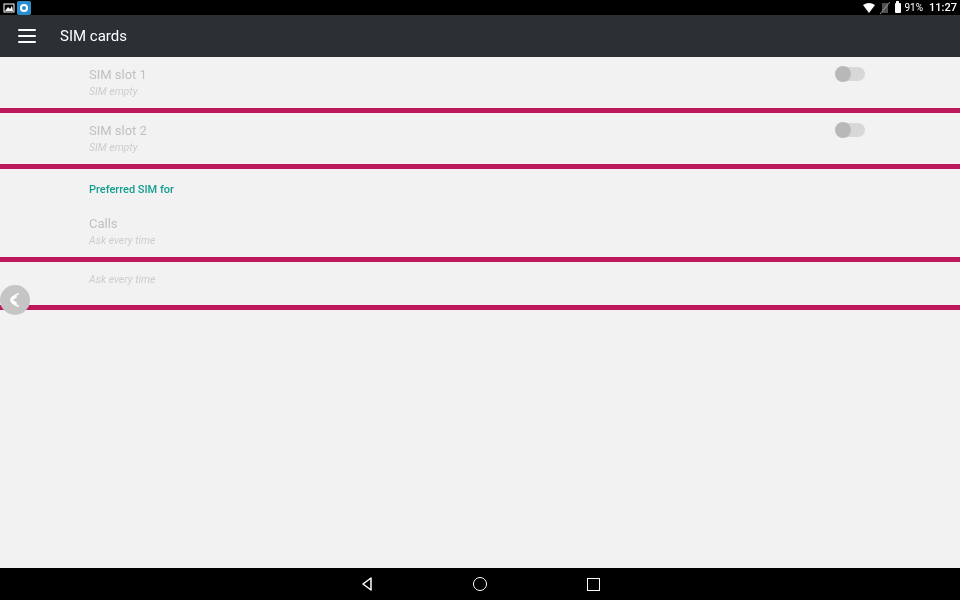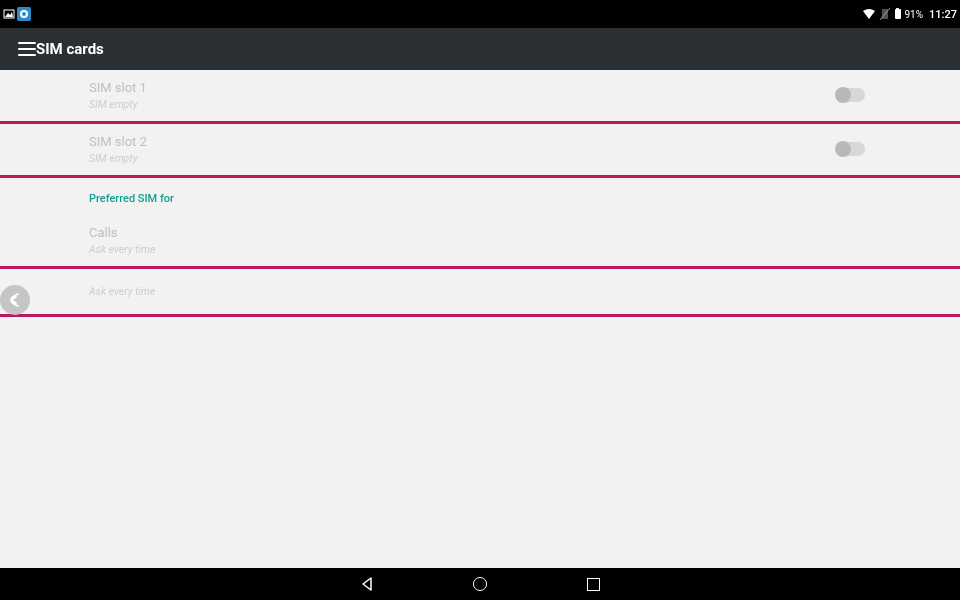--- a/index.html
+++ b/index.html
@@ -9,21 +9,21 @@
     }
     body {
       width: 960px;
       height: 600px;
       font-family: Roboto, Arial, sans-serif;
       background: #f2f2f2;
       overflow: hidden;
       position: relative;
     }
     .status-bar {
-      height: 28px;
+      height: 15px;
       background: #000;
       display: flex;
       align-items: center;
       justify-content: space-between;
       padding: 0 3px;
       color: #fff;
       font-size: 10px;
     }
     .status-left {
       display: flex;
@@ -83,31 +83,32 @@
       flex-direction: column;
       justify-content: space-between;
       cursor: pointer;
     }
     .hamburger span {
       height: 2px;
       background: #fff;
       border-radius: 1px;
     }
     .app-title {
+      margin-left: 24px;
       font-size: 15px;
-      font-weight: 700;
+      font-weight: 400;
     }
     .content {
       padding: 0;
     }
     .list-item {
       display: flex;
-      align-items: center;
+      align-items: flex-start;
       padding: 10px 89px 10px 89px;
-      border-bottom: 3px solid #be185d;
+      border-bottom: 5px solid #be185d;
       min-height: 48px;
       position: relative;
     }
     .list-text {
       flex: 1;
     }
     .item-title {
       font-size: 13px;
       color: #c0c0c0;
       line-height: 1.3;

